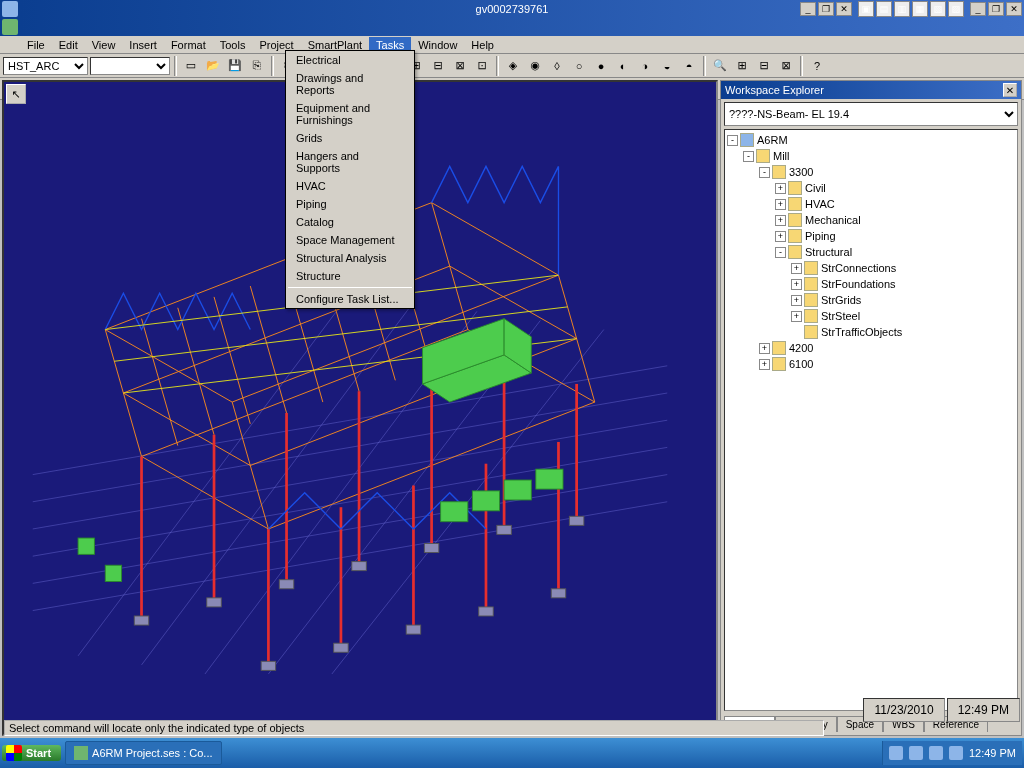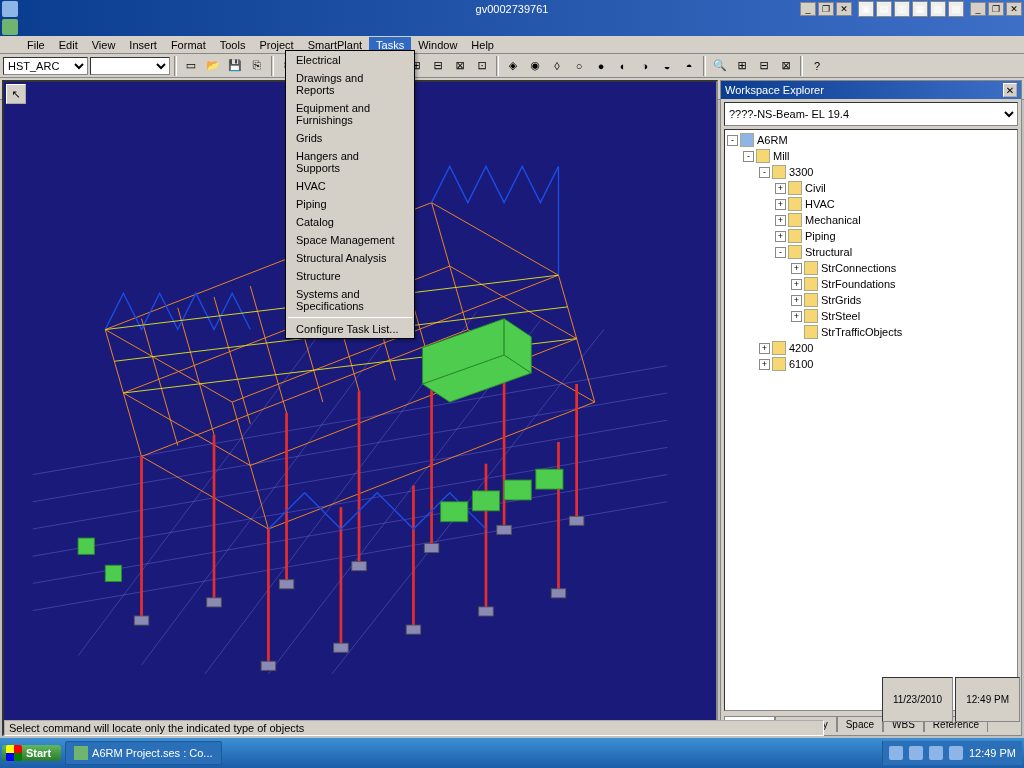--- a/index.html
+++ b/index.html
@@ -66,21 +66,21 @@
 .taskbar { position: absolute; bottom: 0; left: 0; right: 0; height: 30px; background: linear-gradient(to bottom, #3d8fd4, #1a5da8); display: flex; align-items: center; padding: 0 2px; }
 .start-btn { height: 16px; padding: 0 10px 0 4px; background: linear-gradient(to bottom, #5fb85f, #2a7a2a); color: white; font-weight: bold; border-radius: 3px; display: flex; align-items: center; gap: 4px; }
 .start-btn .winlogo { width: 16px; height: 16px; background: conic-gradient(red 0 25%, green 0 50%, blue 0 75%, yellow 0); border-radius: 2px; }
 .task-item { height: 24px; margin-left: 4px; padding: 0 8px; background: #2a6fb8; color: white; display: flex; align-items: center; border: 1px solid #1a5a9a; border-radius: 2px; gap: 4px; max-width: 170px; overflow: hidden; }
 .task-item .tico2 { width: 14px; height: 14px; background: #6fb56f; }
 .task-spacer { flex: 1; }
 .systray { height: 24px; background: #2a6fb8; border-left: 1px solid #1a5a9a; display: flex; align-items: center; padding: 0 6px; gap: 6px; color: white; font-size: 10px; }
 .systray .sico { width: 14px; height: 14px; background: #8db5e8; border-radius: 2px; }
 
 .date-cells { position: absolute; bottom: 46px; right: 4px; display: flex; gap: 2px; }
-.date-cell { background: #d4d0c8; border: 1px inset #888; padding: 16px 10px; font-size: 10px; }
+.date-cell { background: #d4d0c8; border: 1px inset #888; padding: 4px 10px; font-size: 12px; }
 </style>
 </head>
 <body>
 
 <div class="outer-title">
   <div class="icon-slot"></div>
   <span class="center-label">gv0002739761</span>
   <div class="spacer"></div>
   <div class="win-btns">
     <div class="win-btn">_</div>
@@ -171,21 +171,20 @@
     <div class="dd-item">Drawings and Reports</div>
     <div class="dd-item">Equipment and Furnishings</div>
     <div class="dd-item">Grids</div>
     <div class="dd-item">Hangers and Supports</div>
     <div class="dd-item">HVAC</div>
     <div class="dd-item">Piping</div>
     <div class="dd-item">Catalog</div>
     <div class="dd-item">Space Management</div>
     <div class="dd-item">Structural Analysis</div>
     <div class="dd-item">Structure</div>
-    <div class="dd-item">Systems and Specifications</div>
     <div class="dd-sep"></div>
     <div class="dd-item">Configure Task List...</div>
   </div>
 
 <div class="workarea">
   <div class="view3d">
     <div class="left-tool">↖</div>
     <div class="model">
       <svg viewBox="0 0 700 620">
 

